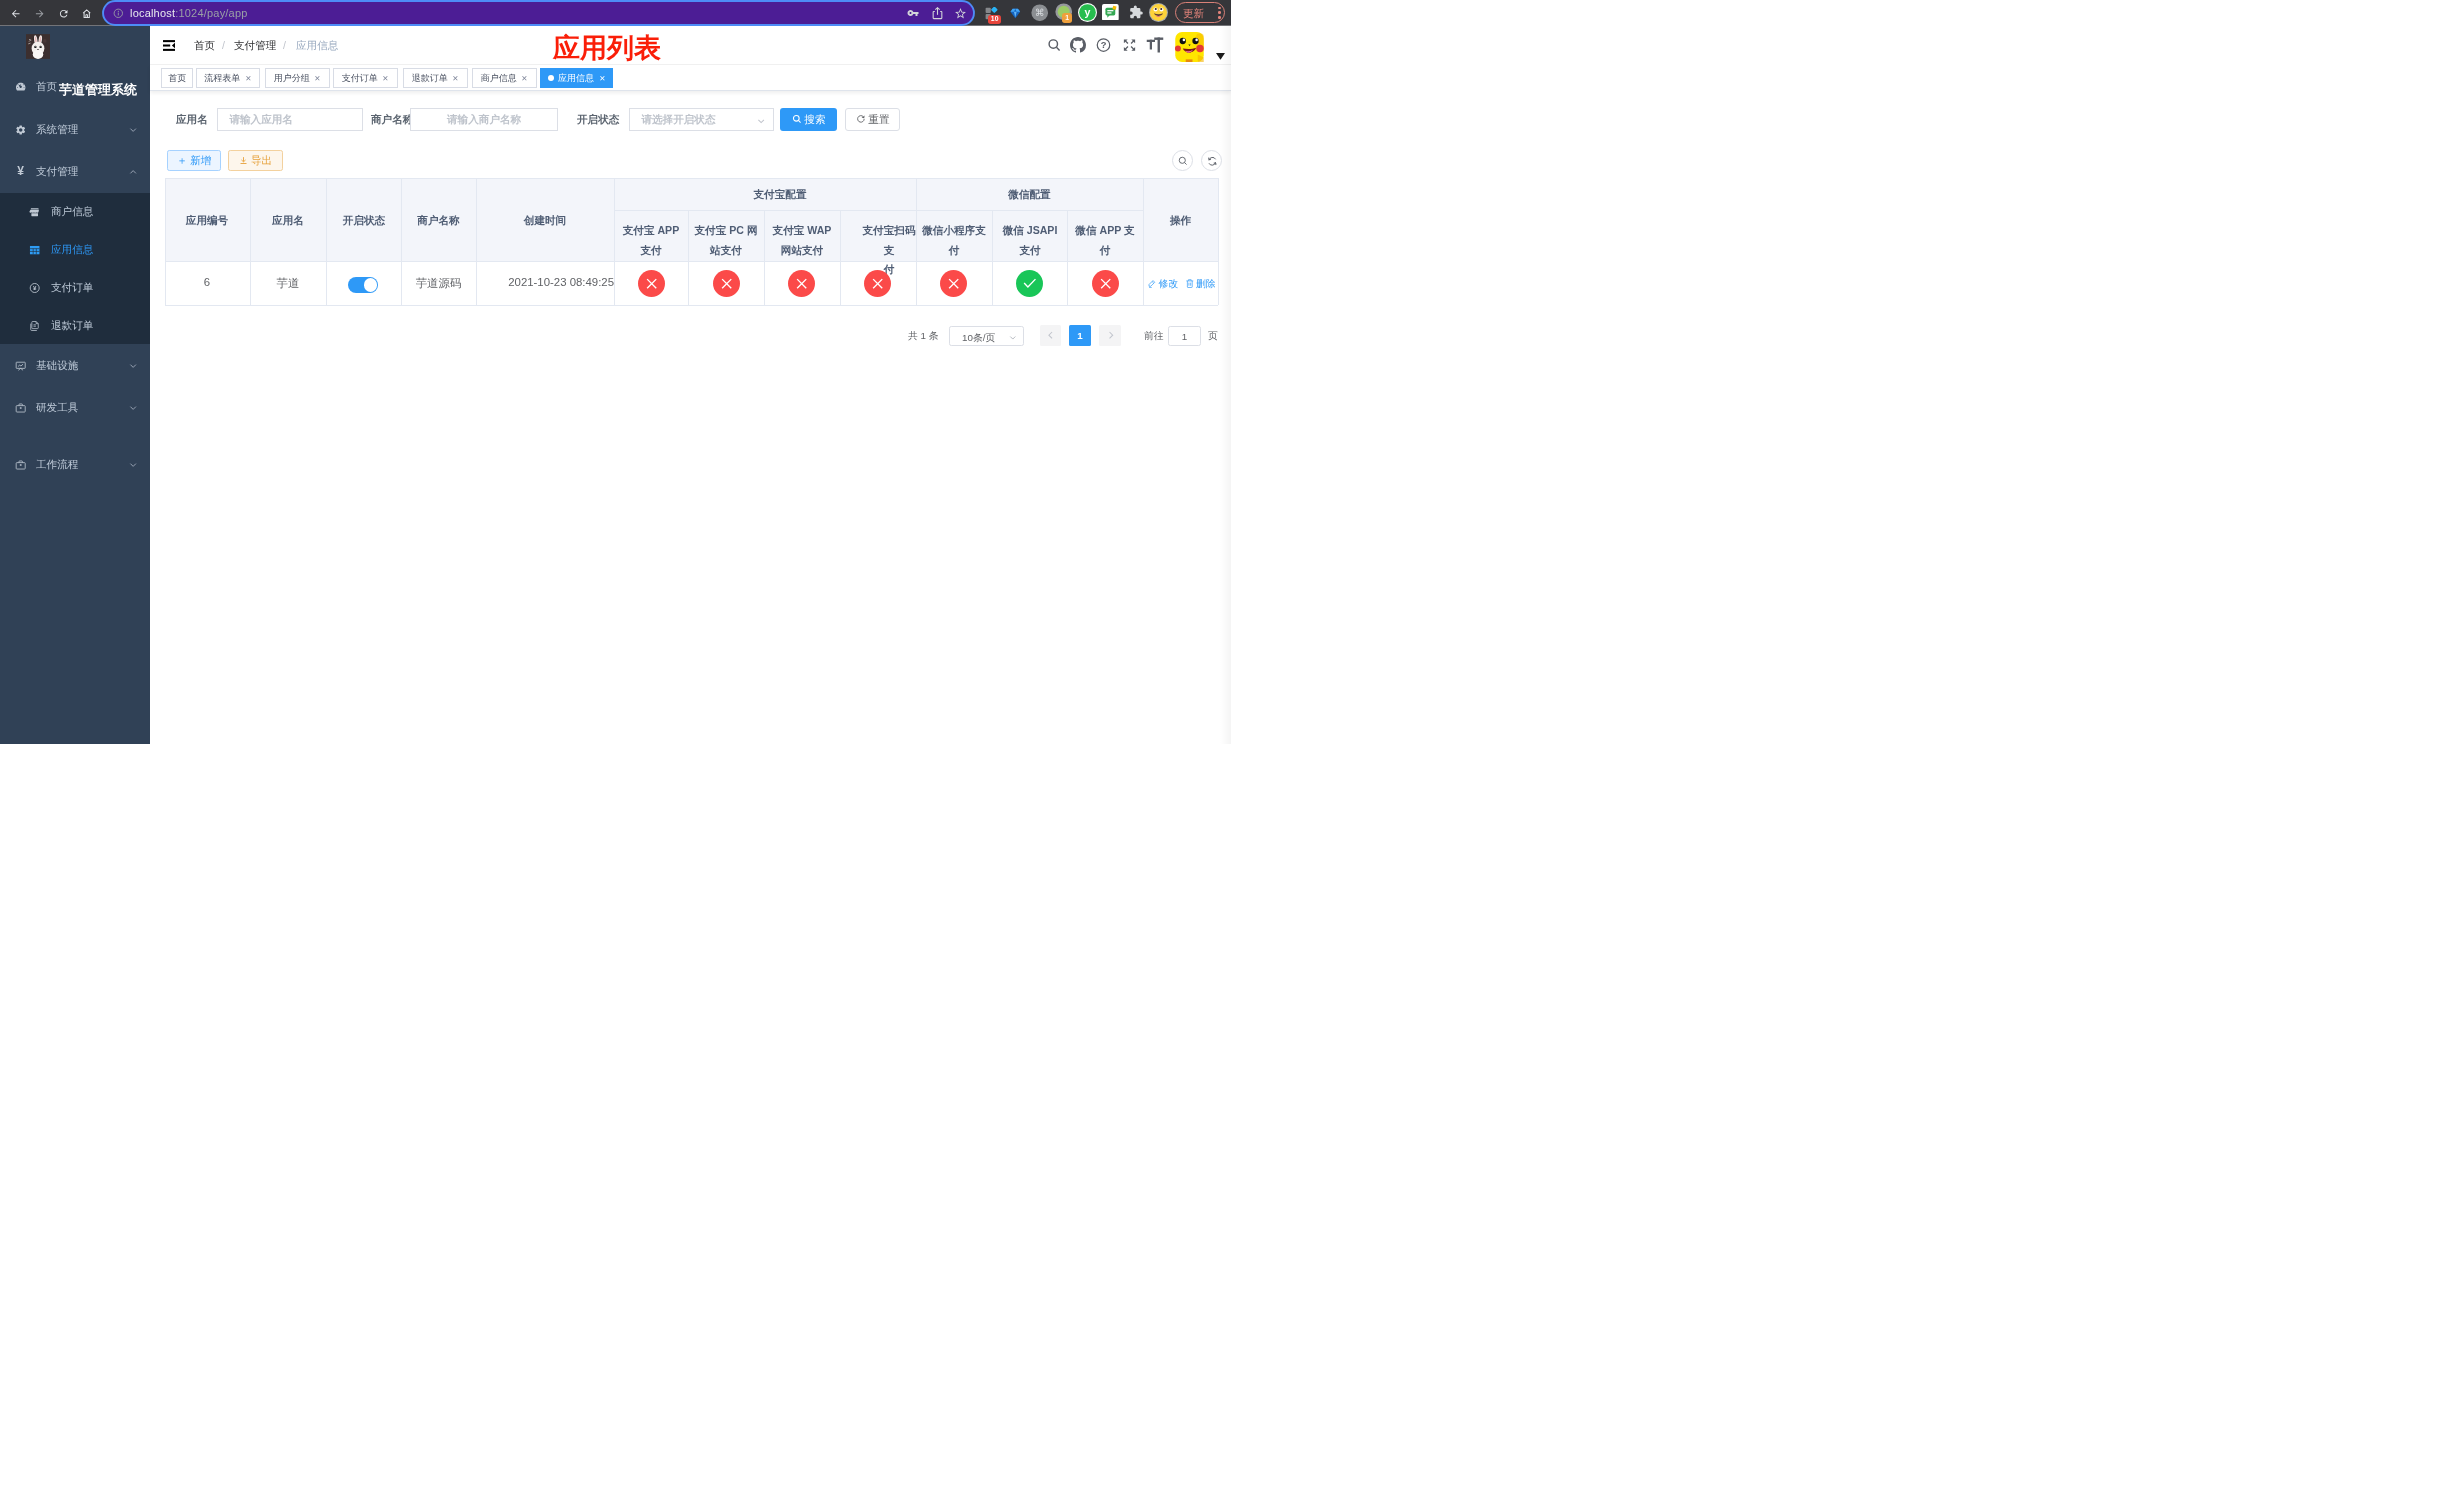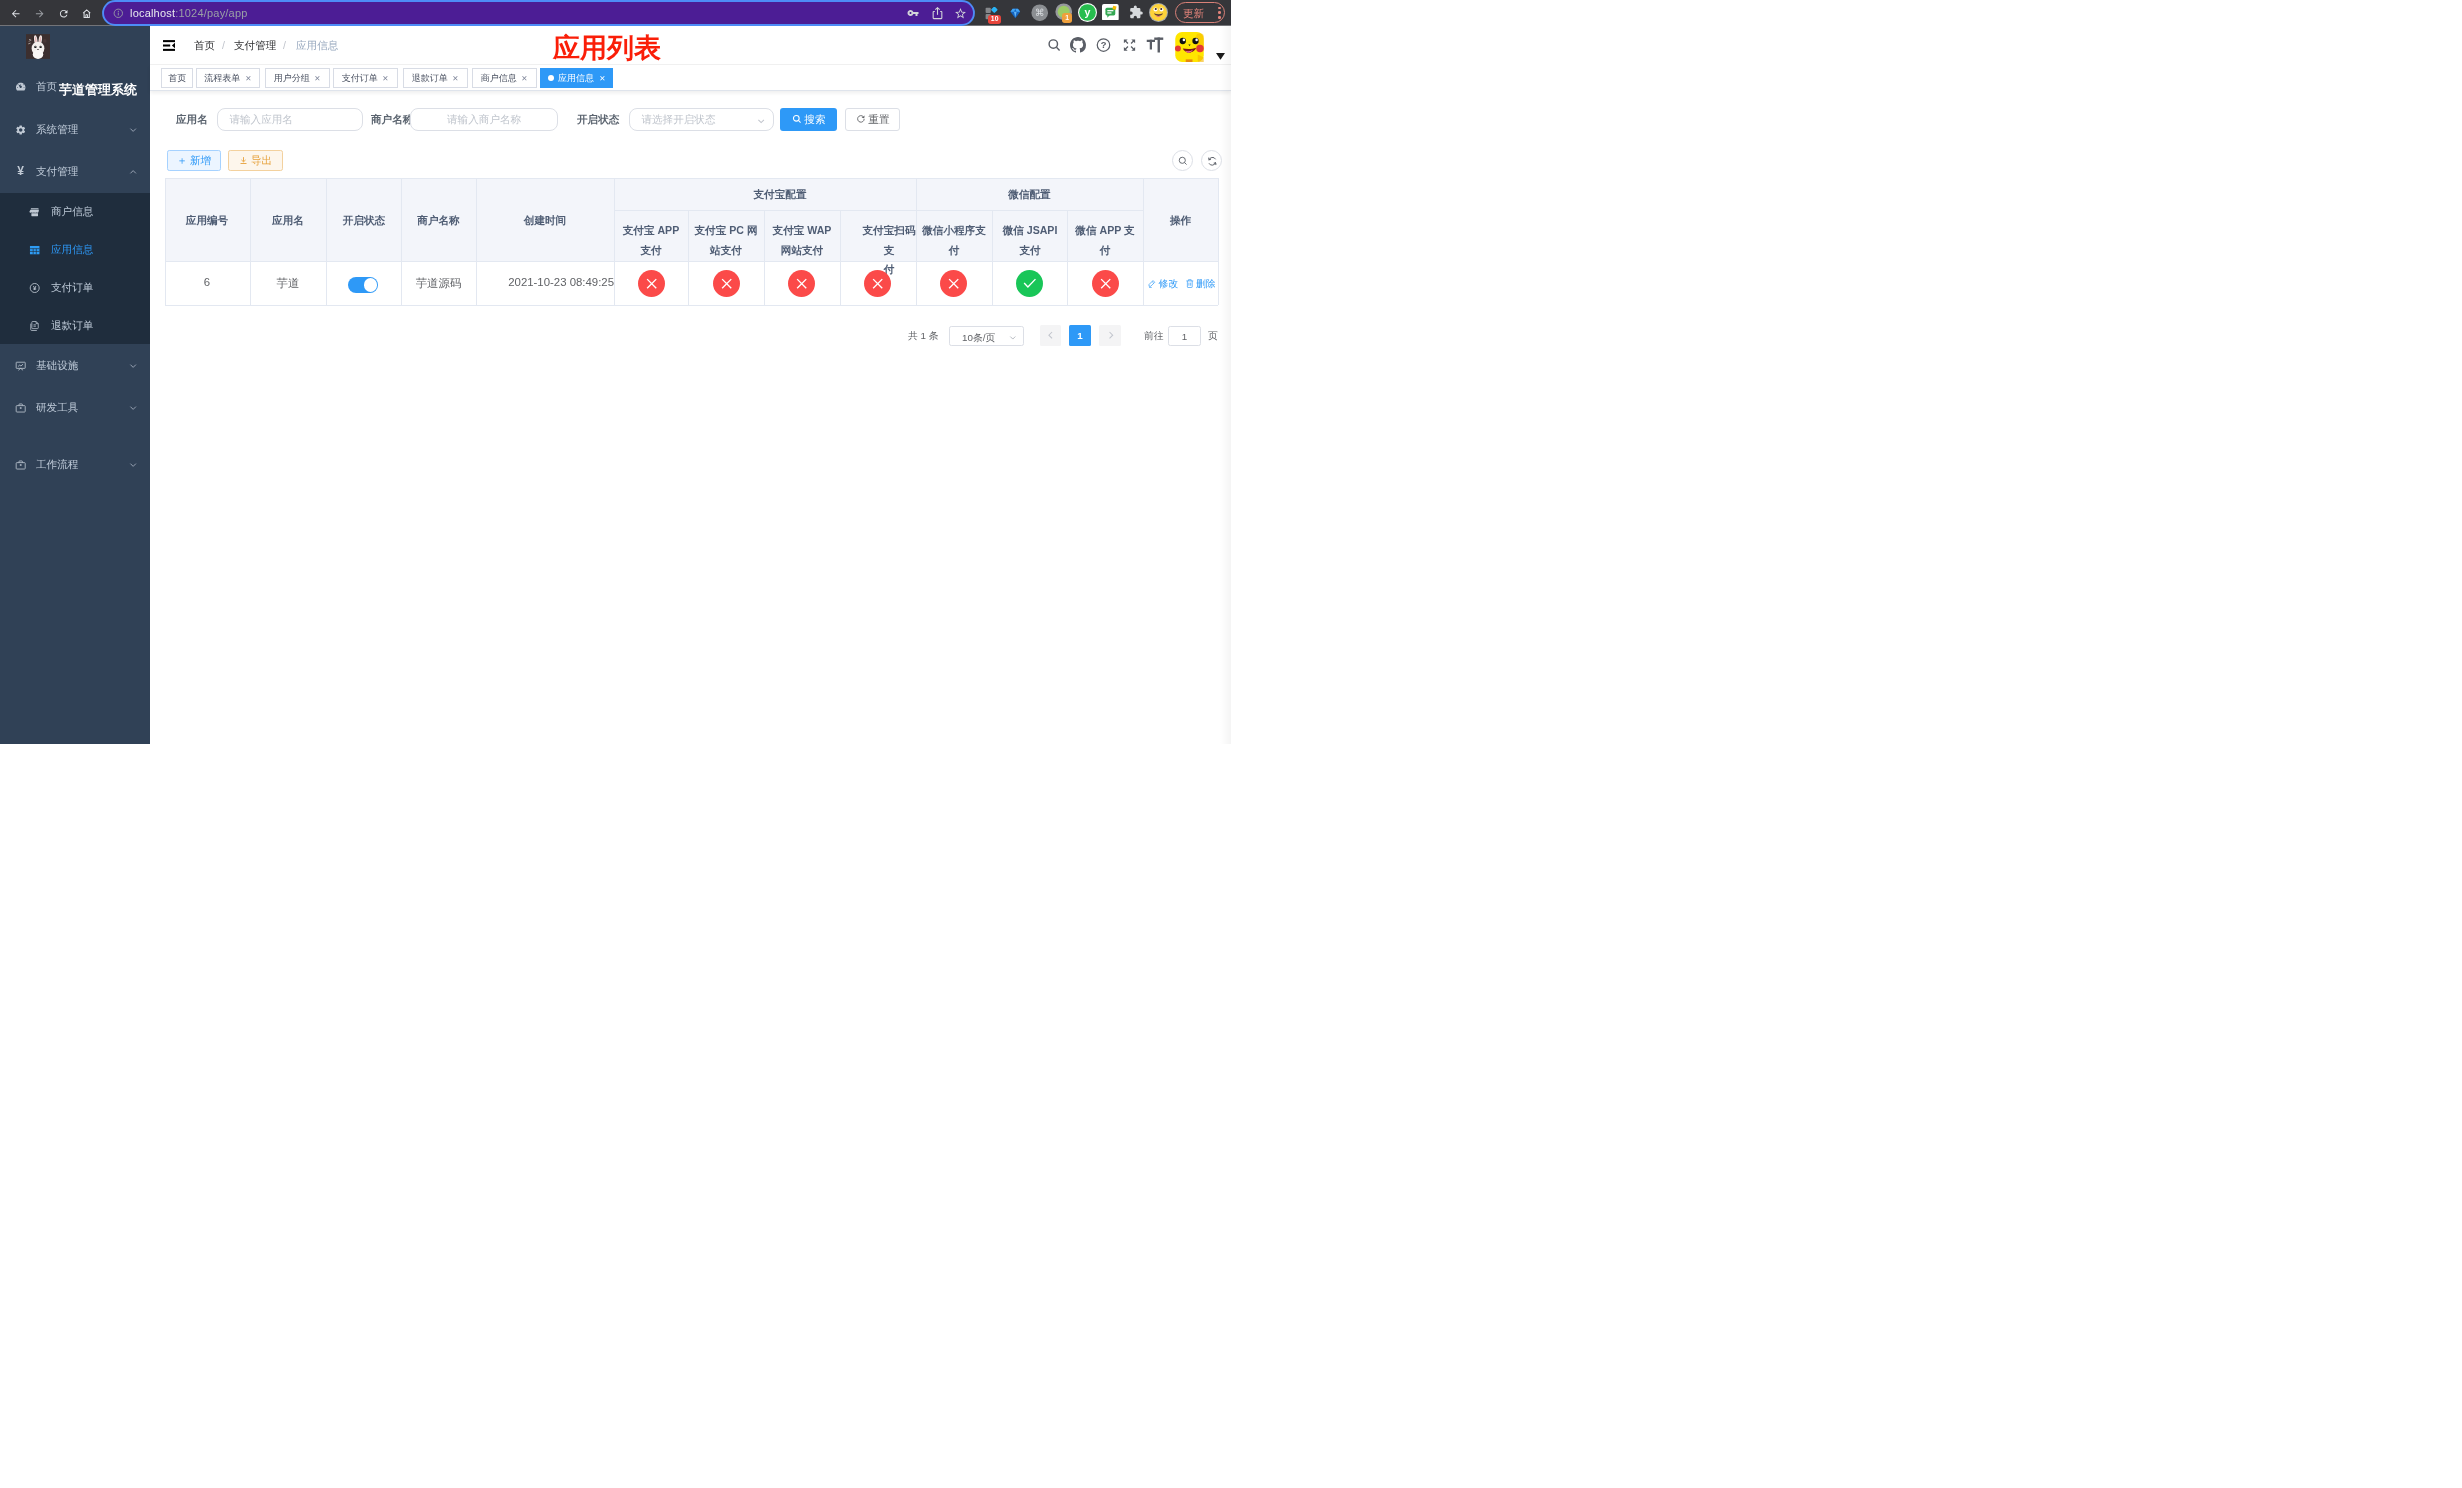--- a/index.html
+++ b/index.html
@@ -29,21 +29,21 @@
   .nicon { position:absolute; top:50%; transform:translateY(-50%); color:#5a5e66; }
   
   #tagsbar { position:absolute; left:150px; top:65px; width:1081px; height:26px; background:#fff; border-bottom:0.8px solid #dfe4ec; box-shadow:0 1.5px 3.8px rgba(0,0,0,.07); }
   .tag { position:absolute; top:3.4px; height:19.7px; border:0.8px solid #d8dce5; background:#fff; color:#495060; font-size:9px; white-space:nowrap; display:flex; align-items:center; justify-content:center; }
   .tag .x { display:inline-block; margin-left:4.5px; color:#7d8498; font-size:8.3px; transform:scale(.9); }
   .tag.on { background:#2e99f7; border-color:#2e99f7; color:#fff; }
   .tag.on .x { color:#fff; }
   .dot { display:inline-block; width:6px; height:6px; border-radius:50%; background:#fff; margin-right:4.5px; position:relative; top:0px; }
   
   .lbl { position:absolute; top:108px; height:23px; line-height:23px; font-size:10.6px; font-weight:700; color:#5c6570; }
-  .inp { position:absolute; top:108px; height:23px; border:0.8px solid #dcdfe6; border-radius:8px; background:#fff; font-size:10.6px; color:#bfc4cc; line-height:21px; padding-left:11.4px; }
+  .inp { position:absolute; top:108px; height:23px; border:0.8px solid #dcdfe6; border-radius:0; background:#fff; font-size:10.6px; color:#bfc4cc; line-height:21px; padding-left:11.4px;font-weight:bold; }
   .btn { position:absolute; border-radius:3px; font-size:10.6px; text-align:center; }
   
   .vline { position:absolute; width:0.8px; background:#e3e8f1; }
   .hline { position:absolute; height:0.8px; background:#e3e8f1; }
   .th { position:absolute; font-size:10.6px; font-weight:700; color:#4f5d74; text-align:center; }
   .td { position:absolute; font-size:11.4px; color:#606266; text-align:center; }
   .circ { position:absolute; width:27px; height:27px; border-radius:50%; top:270px; }
   
   .pg { position:absolute; font-size:9.8px; color:#606266; }
 </style>
@@ -370,21 +370,21 @@
         </g>
       </svg>搜索
   </div>
   <div class="btn" style="left:845px;top:108px;width:55px;height:23px;background:#fff;border:0.8px solid #dcdfe6;color:#606266;line-height:21px;">
     <svg style="vertical-align:-1.1px;margin-right:3px" width="9.8" height="9.8" viewBox="0 0 24 24">
         <path fill="none" stroke="#606266" stroke-width="2.2" d="M20 12a8 8 0 1 1-2.34-5.66"></path>
         <polygon points="20.8,2.8 20.8,10 13.6,10" fill="#606266" transform="rotate(8 17.2 6.4) scale(0.9) translate(2.2 1)"></polygon>
       </svg>重置
   </div>
 
-  <div class="btn" style="left:167px;top:150px;width:54px;height:21px;background:#ecf5ff;border:0.8px solid #a6d2ff;color:#2e99f7;line-height:19.7px;font-size:10.6px;border-radius:2.3px;font-family:Liberation Serif, serif;">＋ 新增</div>
+  <div class="btn" style="left:167px;top:150px;width:54px;height:21px;background:#ecf5ff;border:0.8px solid #a6d2ff;color:#2e99f7;line-height:19.7px;font-size:10.6px;border-radius:2.3px;">＋ 新增</div>
   <div class="btn" style="left:228px;top:150px;width:55px;height:21px;background:#fdf6ec;border:0.8px solid #f3d19e;color:#e6a23c;line-height:19.7px;font-size:10.6px;border-radius:2.3px;">
     <svg style="vertical-align:-0.8px;margin-right:3px" width="9" height="9" viewBox="0 0 24 24">
         <g fill="none" stroke="#e6a23c" stroke-width="2.4">
           <path d="M12 3v12M6.5 10.5 12 15.5l5.5-5M4 20h16"></path>
         </g>
       </svg>导出
   </div>
   <div class="abs" style="left:1172px;top:150px;width:21px;height:21px;border:0.8px solid #dcdfe6;border-radius:50%;">
     <svg style="position:absolute;left:4.9px;top:4.9px" width="9.8" height="9.8" viewBox="0 0 24 24">
         <g fill="none" stroke="#5a5e66" stroke-width="2.2">

